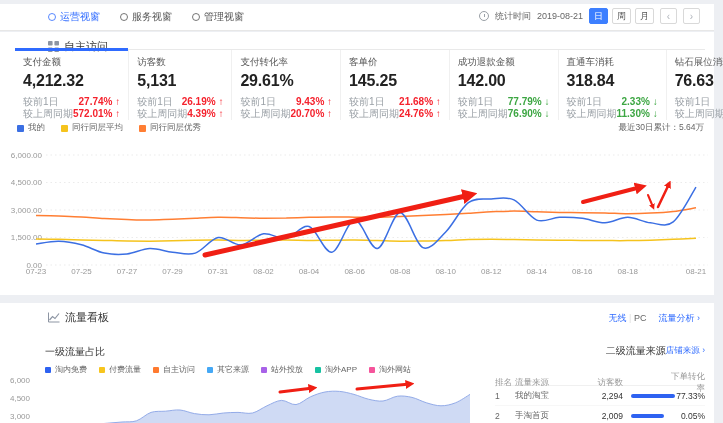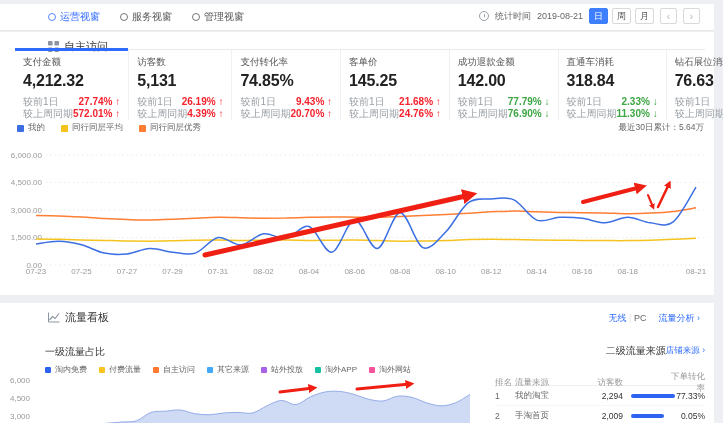--- a/index.html
+++ b/index.html
@@ -131,21 +131,21 @@
             <span>较前1日</span>
             <b class="up">26.19% ↑</b>
           </div>
           <div class="cmp">
             <span>较上周同期</span>
             <b class="up">4.39% ↑</b>
           </div>
         </div>
         <div class="kpi-card">
           <div class="kpi-label">支付转化率</div>
-          <div class="kpi-value">74.85%</div>
+          <div class="kpi-value">29.61%</div>
           <div class="cmp">
             <span>较前1日</span>
             <b class="up">9.43% ↑</b>
           </div>
           <div class="cmp">
             <span>较上周同期</span>
             <b class="up">20.70% ↑</b>
           </div>
         </div>
         <div class="kpi-card">

